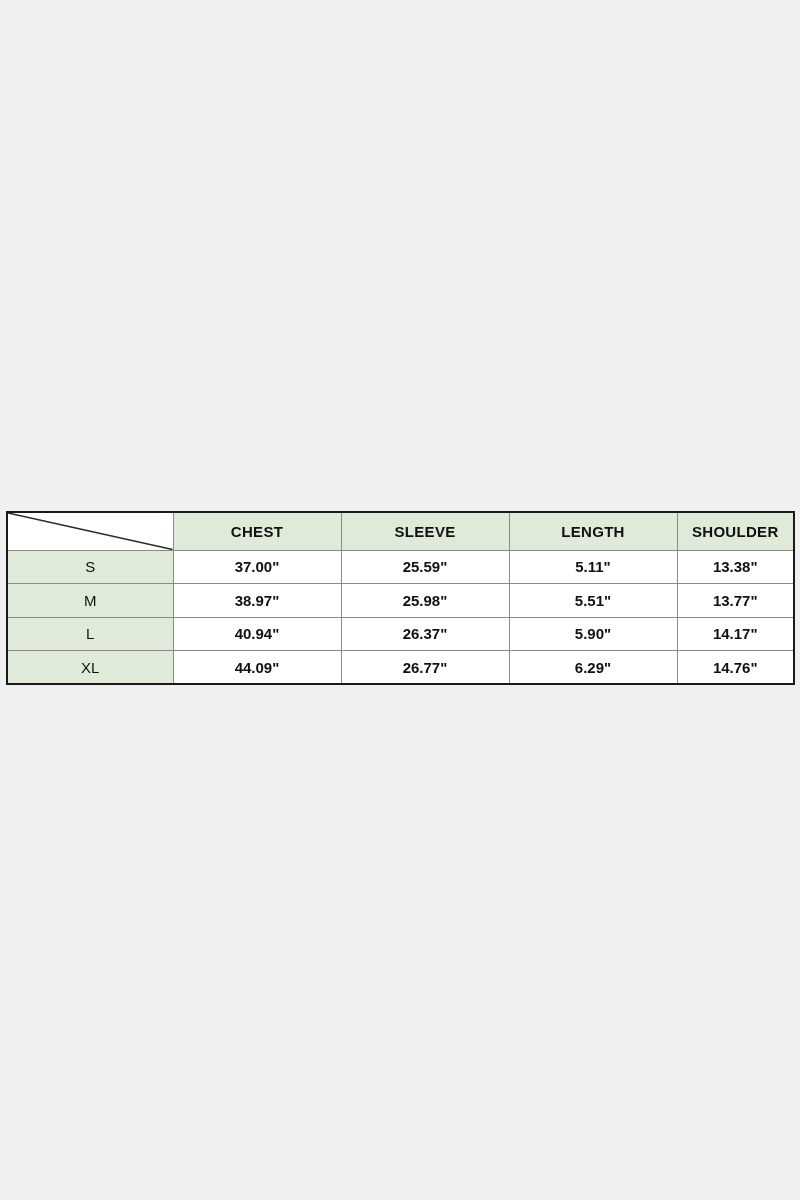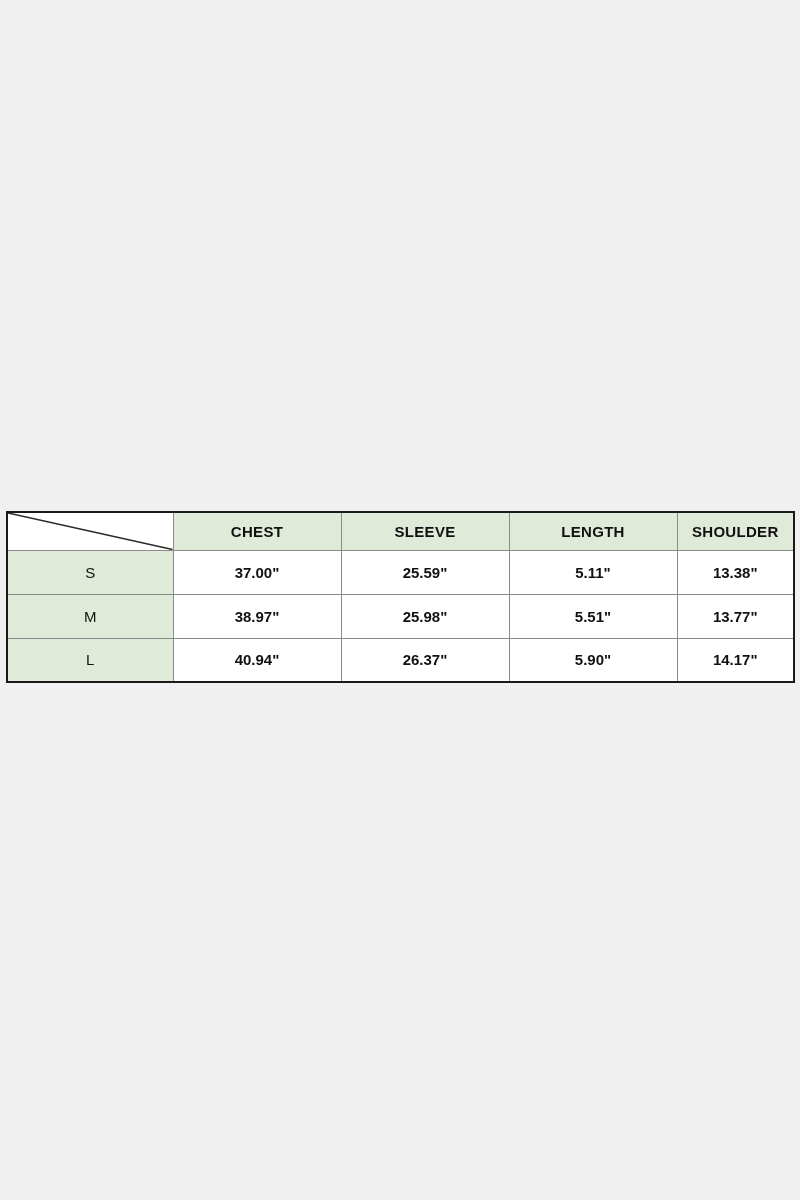--- a/index.html
+++ b/index.html
@@ -128,15 +128,22 @@
         <td class="val-cell">5.51"</td>
         <td class="val-cell">13.77"</td>
       </tr>
       <tr>
         <td class="size-cell">L</td>
         <td class="val-cell">40.94"</td>
         <td class="val-cell">26.37"</td>
         <td class="val-cell">5.90"</td>
         <td class="val-cell">14.17"</td>
       </tr>
+      <tr>
+        <td class="size-cell">XL</td>
+        <td class="val-cell">44.09"</td>
+        <td class="val-cell">26.77"</td>
+        <td class="val-cell">6.29"</td>
+        <td class="val-cell">14.76"</td>
+      </tr>
     </tbody>
   </table>
 </div>
 
 </body></html>

